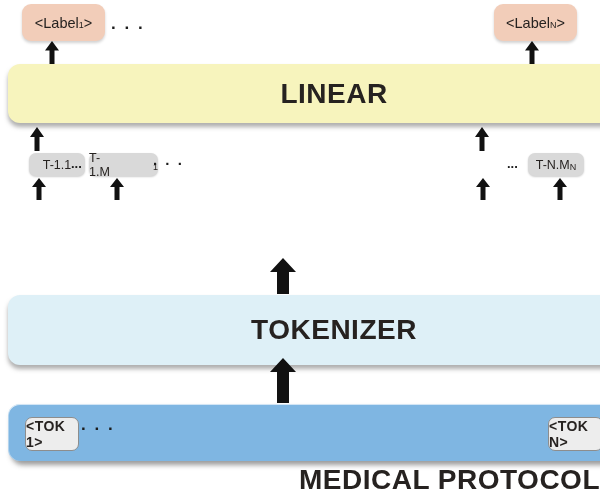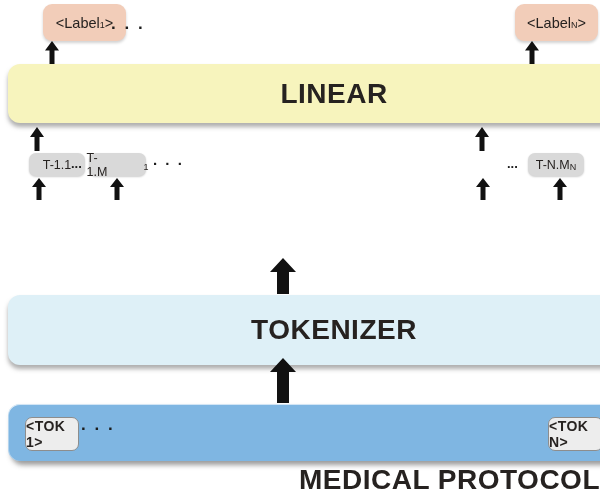--- a/index.html
+++ b/index.html
@@ -21,31 +21,31 @@
   #tokenizer-bar{top:295px;height:70px;background:var(--tokenizer_bg,#def0f7);}
   #input-bar{
     top:404px;height:57px;width:570px;background:var(--input_bg,#7fb6e2);
     box-shadow:3px 4px 5px rgba(75,75,75,.55), inset 0 1px 0 rgba(255,255,255,.65), inset 1px 0 0 rgba(255,255,255,.4);
   }
   
   .label-chip{
     position:absolute;top:4px;width:83px;height:37px;border-radius:9px;
     background:var(--label_bg,#f2cdb9);
     display:flex;align-items:center;justify-content:center;
-    font-size:14.5px;box-shadow:0 2px 3px rgba(0,0,0,.18);margin-left:21px;
+    font-size:14.5px;box-shadow:0 2px 3px rgba(0,0,0,.18);
   }
   #label-left{left:22px;} #label-right{left:494px;}
   
   .t-chip{
     position:absolute;top:153px;height:23px;border-radius:7px;
     background:var(--t_chip_bg,#d9d9d9);
     display:flex;align-items:center;justify-content:center;
     font-size:12.5px;box-shadow:0 1px 2px rgba(0,0,0,.2);
   }
-  #t11{left:29px;width:56px;} #t1m{left:89px;width:57px;gap:36px;}
+  #t11{left:29px;width:56px;} #t1m{left:89px;width:69px;gap:36px;}
   #tn1{left:453px;width:53px;} #tnm{left:528px;width:56px;}
   
   .tok-chip{
     position:absolute;top:13px;height:34px;border-radius:7px;
     background:var(--tok_chip_bg,#ededed);border:1px solid #8d8d8d;
     display:flex;align-items:center;justify-content:center;font-size:14px;
     box-sizing:border-box;
   }
   #tok1{left:17px;width:54px;} #tokn{right:12px;width:55px;}
   

